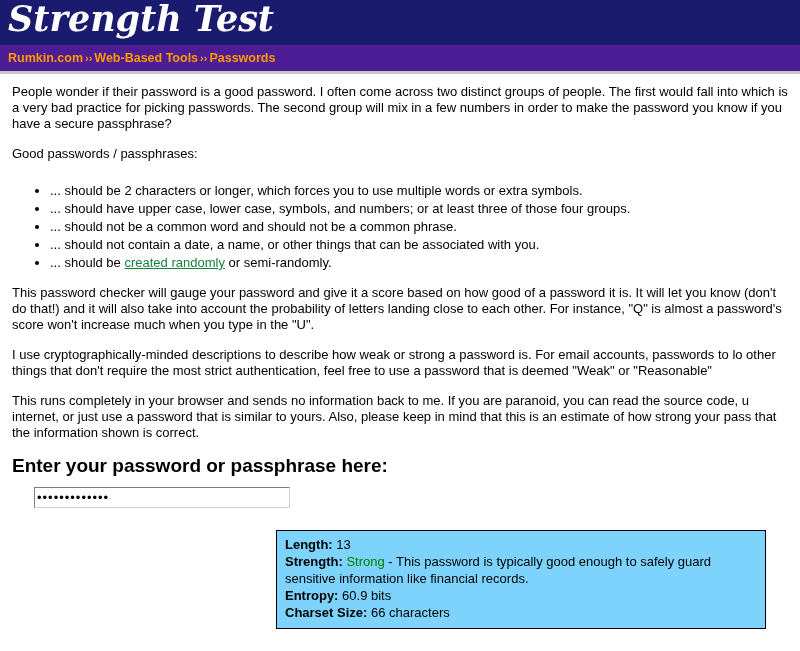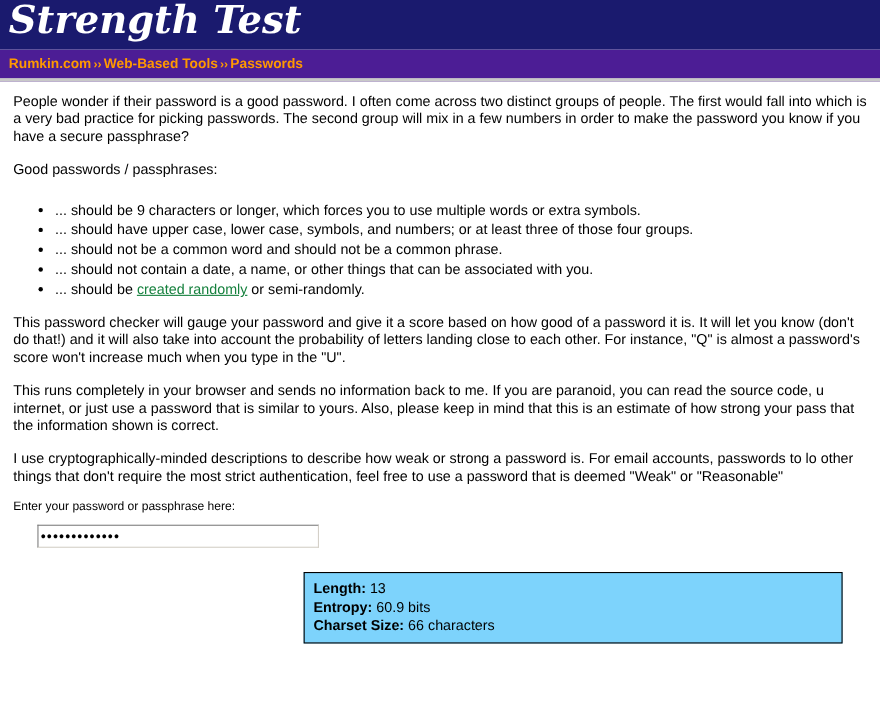--- a/index.html
+++ b/index.html
@@ -82,22 +82,22 @@
   ul.goodlist li {
     line-height: 17px;
     margin: 0 0 1px 0;
     font-size: 13px;
   }
   a.inline {
     color: #15803d;
     text-decoration: underline;
   }
   .prompt-label {
-    font-weight: normal;
-    font-size: 11px;
+    font-weight: bold;
+    font-size: 19px;
     margin: 12px 0 10px 0;
   }
   .pw-row {
     margin: 0 0 10px 22px;
   }
   input.pwfield {
     width: 250px;
     height: 17px;
     font-family: "Liberation Sans", sans-serif;
     font-size: 13px;
@@ -150,46 +150,50 @@
     <a href="#">Rumkin.com</a><span class="sep">››</span><a href="#">Web-Based Tools</a><span class="sep">››</span><a href="#">Passwords</a>
   </div>
 
   <div class="content">
 
     <p>People wonder if their password is a good password. I often come across two distinct groups of people. The first would fall into which is a very bad practice for picking passwords. The second group will mix in a few numbers in order to make the password you know if you have a secure passphrase?</p>
 
     <p class="tight">Good passwords / passphrases:</p>
 
     <ul class="goodlist">
-      <li>... should be 9 characters or longer, which forces you to use multiple words or extra symbols.</li>
+      <li>... should be 2 characters or longer, which forces you to use multiple words or extra symbols.</li>
       <li>... should have upper case, lower case, symbols, and numbers; or at least three of those four groups.</li>
       <li>... should not be a common word and should not be a common phrase.</li>
       <li>... should not contain a date, a name, or other things that can be associated with you.</li>
       <li><span>... should be </span><a class="inline" href="#">created randomly</a><span> or semi-randomly.</span></li>
     </ul>
 
     <p>This password checker will gauge your password and give it a score based on how good of a password it is. It will let you know (don't do that!) and it will also take into account the probability of letters landing close to each other. For instance, "Q" is almost a password's score won't increase much when you type in the "U".</p>
 
+    <p>I use cryptographically-minded descriptions to describe how weak or strong a password is. For email accounts, passwords to lo other things that don't require the most strict authentication, feel free to use a password that is deemed "Weak" or "Reasonable"</p>
+
     <p>This runs completely in your browser and sends no information back to me. If you are paranoid, you can read the source code, u internet, or just use a password that is similar to yours. Also, please keep in mind that this is an estimate of how strong your pass that the information shown is correct.</p>
-
-    <p>I use cryptographically-minded descriptions to describe how weak or strong a password is. For email accounts, passwords to lo other things that don't require the most strict authentication, feel free to use a password that is deemed "Weak" or "Reasonable"</p>
 
     <div class="prompt-label">Enter your password or passphrase here:</div>
 
     <div class="pw-row">
       <input class="pwfield" type="text" value="•••••••••••••" style="">
     </div>
 
     <div class="results-wrap">
       <div class="results">
         <div class="line">
           <span class="lbl">Length:</span>
           <span>13</span>
         </div>
         <div class="line">
+          <span class="lbl">Strength:</span>
+          <span class="strength-val">Strong</span><span class="desc"> - This password is typically good enough to safely guard sensitive information like financial records.</span>
+        </div>
+        <div class="line">
           <span class="lbl">Entropy:</span>
           <span>60.9 bits</span>
         </div>
         <div class="line">
           <span class="lbl">Charset Size:</span>
           <span>66 characters</span>
         </div>
       </div>
     </div>
 

